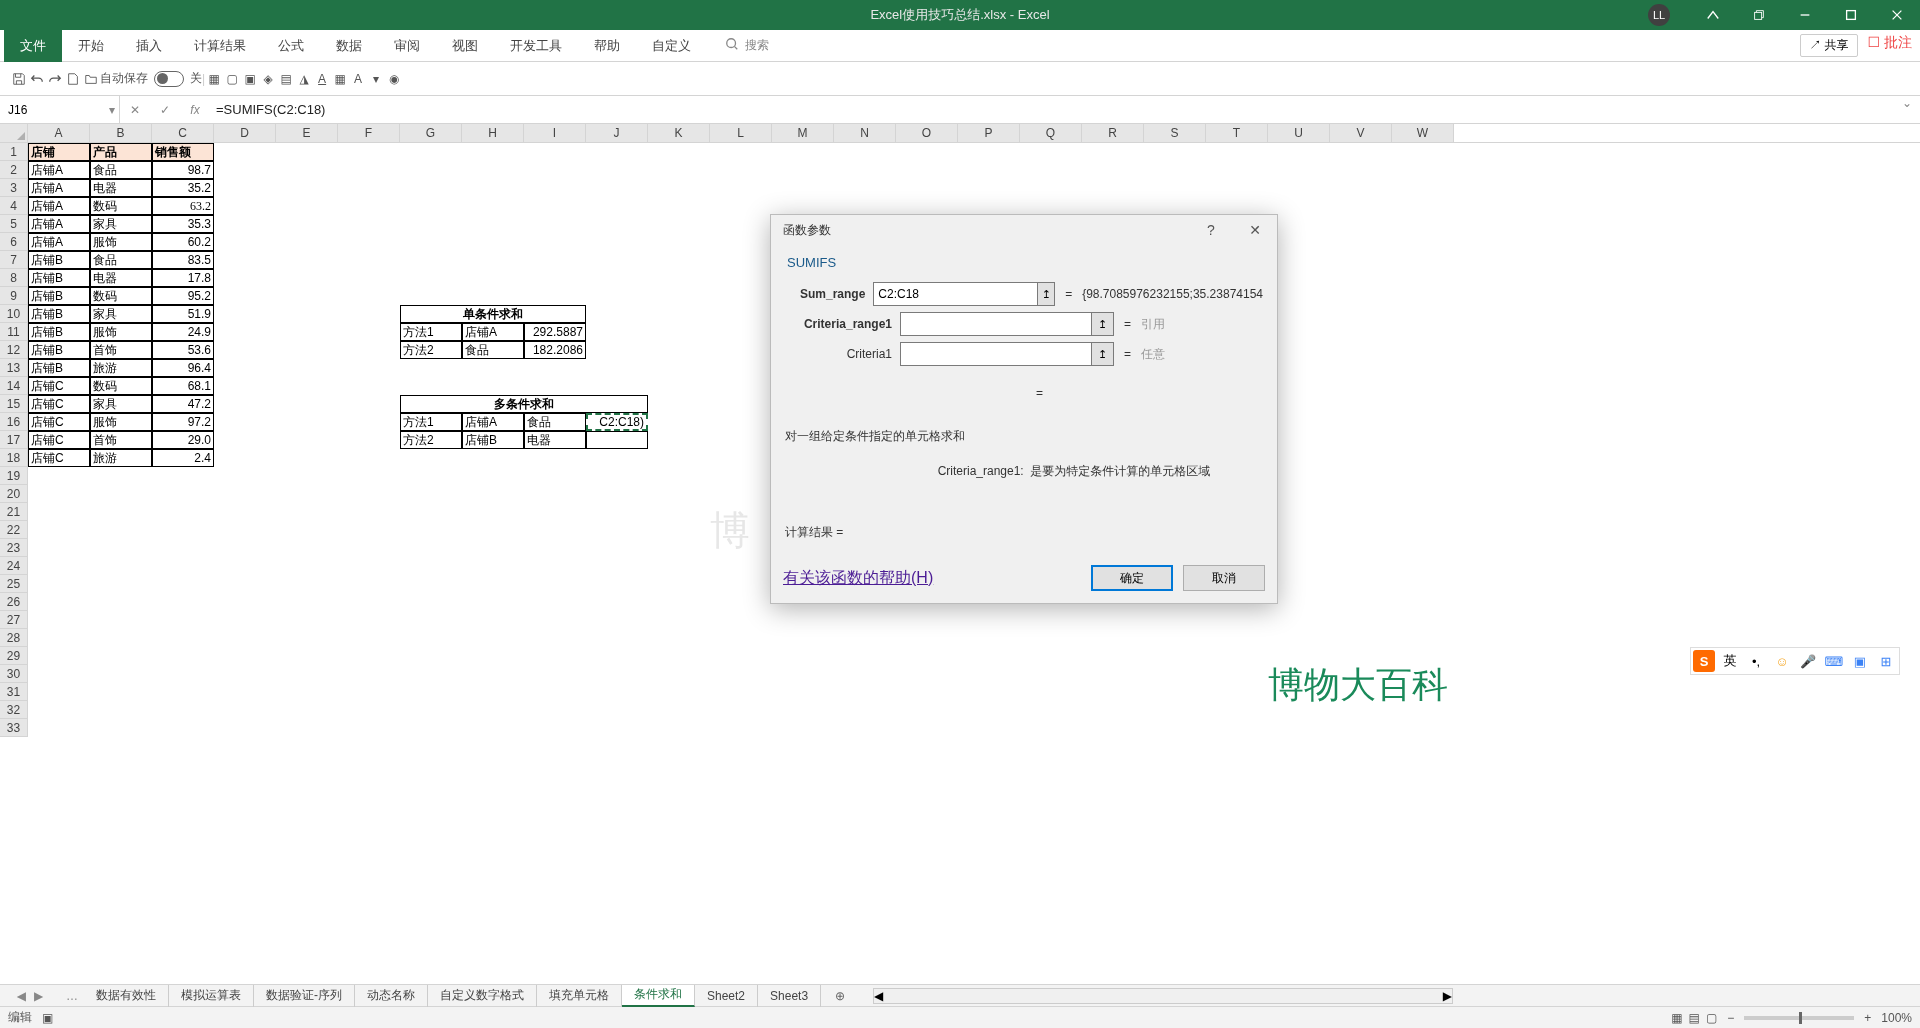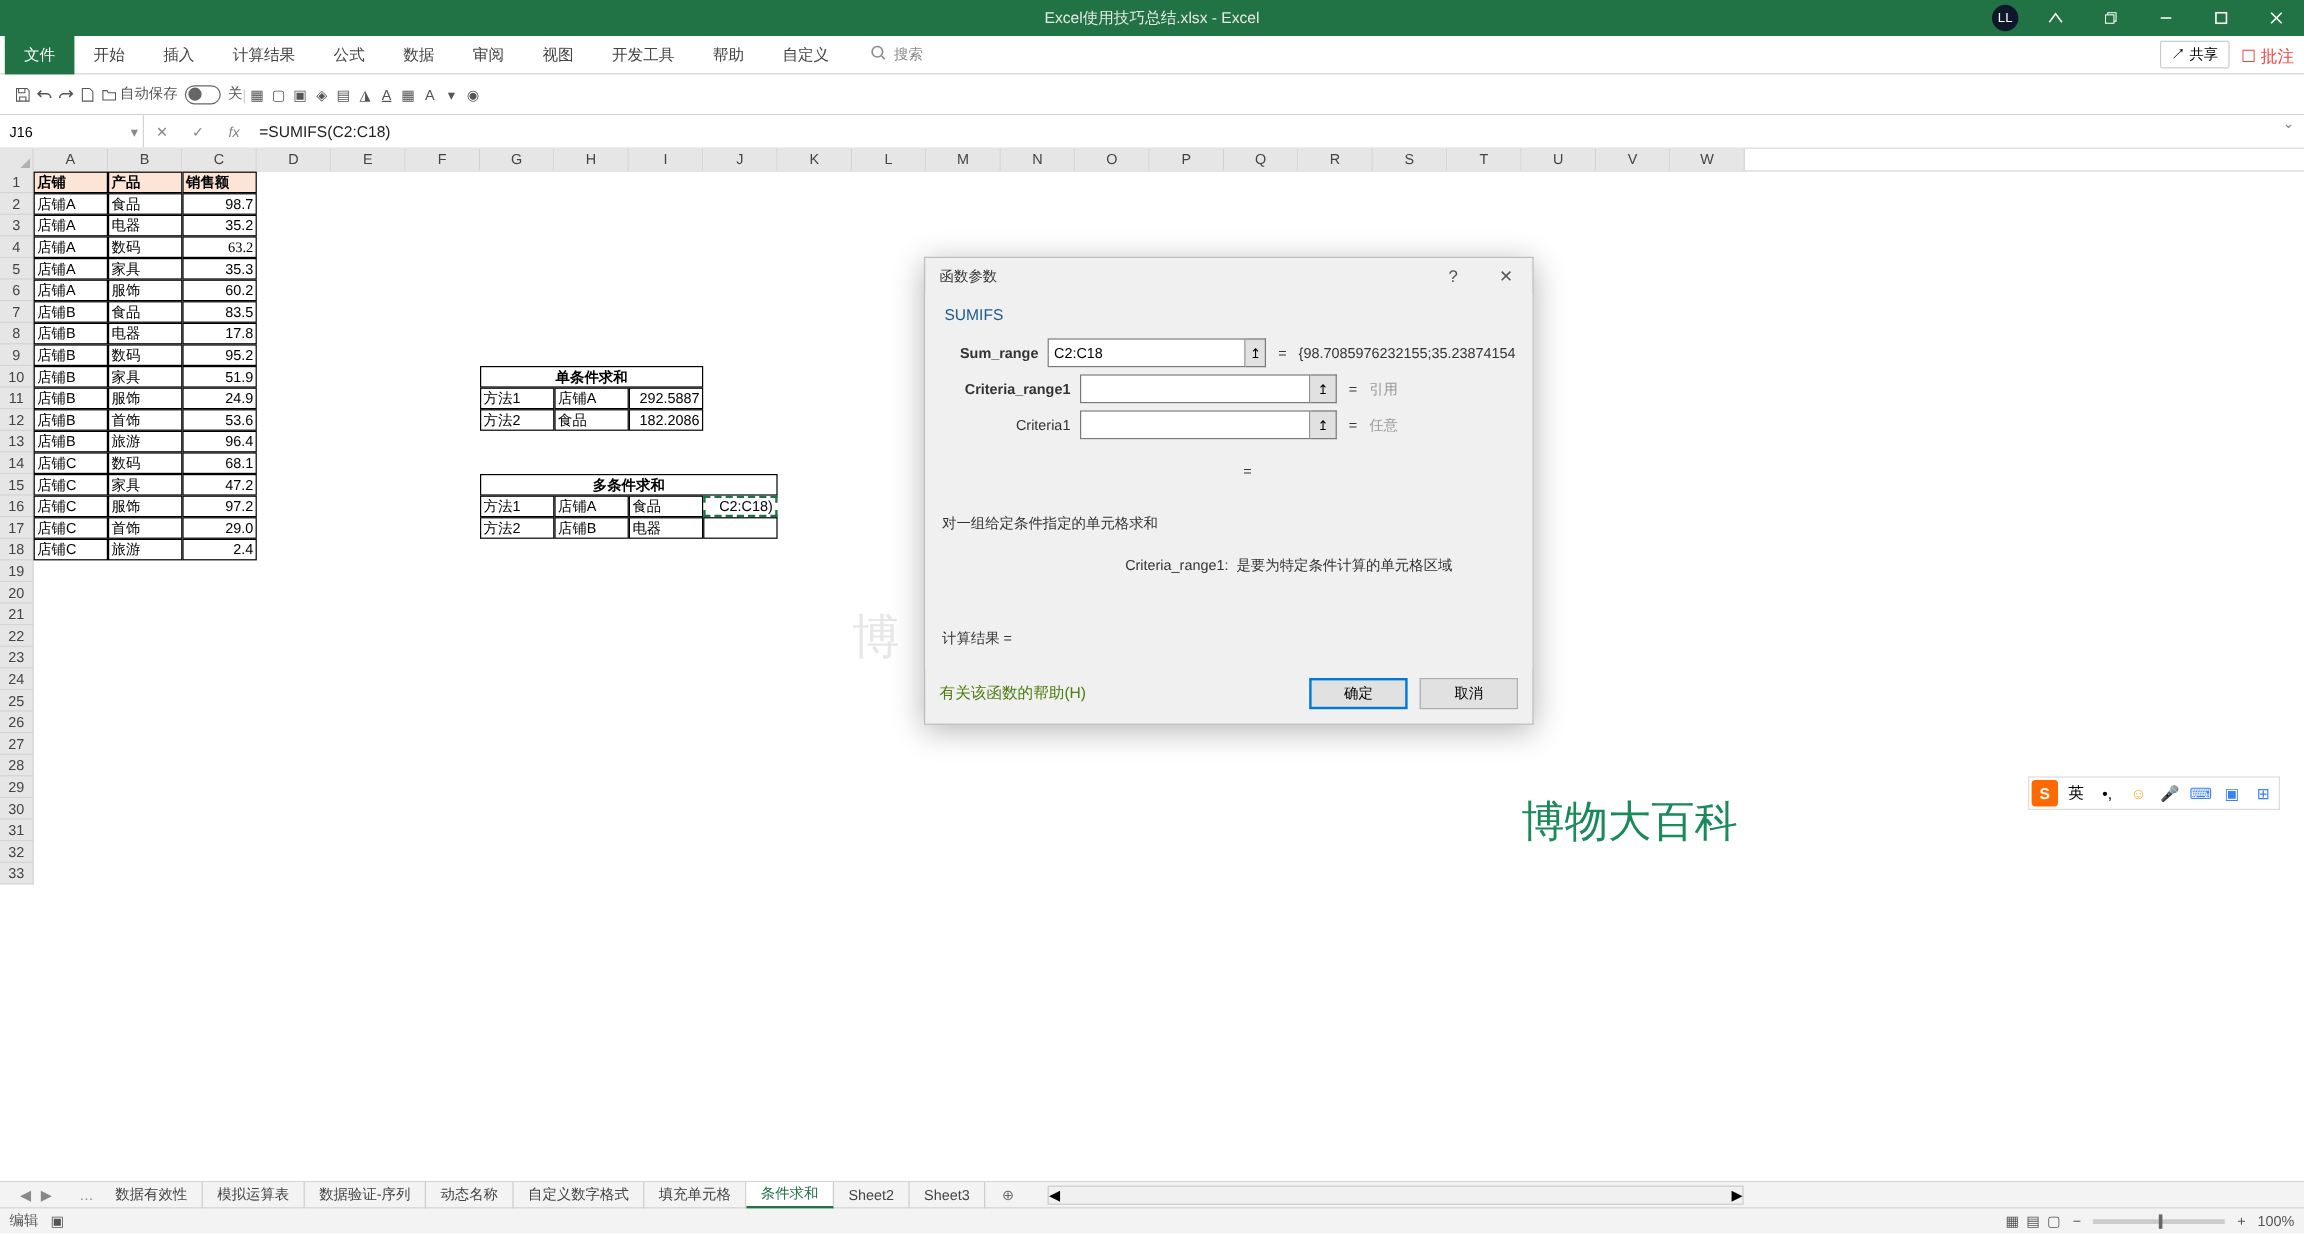--- a/index.html
+++ b/index.html
@@ -4,28 +4,28 @@
   <style>
     * { margin: 0; padding: 0; box-sizing: border-box; font-family: "Microsoft YaHei", "Segoe UI", sans-serif; }
     body { background: #fff; overflow: hidden; font-size: 12px; }
     
     
     .title-bar { height: 30px; background: #217346; color: #fff; display: flex; align-items: center; position: relative; }
     .title-bar-left { width: 120px; }
     .title-center { position: absolute; left: 50%; transform: translateX(-50%); font-size: 13px; color: #e8e8e8; }
     .title-right { position: absolute; right: 0; display: flex; align-items: center; gap: 0; }
     .title-right .win-btn { width: 46px; height: 30px; display: flex; align-items: center; justify-content: center; color: #fff; cursor: pointer; }
-    .user-circle { width: 22px; height: 22px; border-radius: 50%; background: #0f172a; display: flex; align-items: center; justify-content: center; font-size: 11px; margin-right: 8px; }
+    .user-circle { width: 22px; height: 22px; border-radius: 50%; background: #404040; display: flex; align-items: center; justify-content: center; font-size: 11px; margin-right: 20px; }
     
     
     .ribbon-tabs { height: 32px; background: #fff; display: flex; align-items: center; border-bottom: 1px solid #d4d4d4; padding-left: 4px; position: relative; }
     .ribbon-tab { padding: 0 16px; height: 32px; display: flex; align-items: center; font-size: 13px; color: #444; cursor: pointer; }
     .ribbon-tab.file { background: #217346; color: #fff; }
     .search-area { display: flex; align-items: center; margin-left: 18px; color: #888; gap: 6px; }
-    .ribbon-right { position: absolute; right: 8px; display: flex; gap: 10px; align-items: flex-end; }
+    .ribbon-right { position: absolute; right: 8px; display: flex; gap: 10px; align-items: flex-start; }
     .share-btn { border: 1px solid #ccc; padding: 2px 8px; font-size: 12px; border-radius: 2px; }
     .comments-btn { color: #ef4444; font-size: 14px; font-weight: 500; }
     
     
     .qat { height: 34px; background: #fff; display: flex; align-items: center; gap: 0; padding-left: 10px; border-bottom: 1px solid #d4d4d4; }
     .qat-icon { width: 18px; height: 18px; display: flex; align-items: center; justify-content: center; color: #555; }
     .autosave { display: flex; align-items: center; gap: 6px; font-size: 12px; color: #555; }
     .toggle { width: 30px; height: 16px; border: 1px solid #666; border-radius: 8px; position: relative; }
     .toggle::after { content: ''; width: 11px; height: 11px; border-radius: 50%; background: #666; position: absolute; left: 2px; top: 1.5px; }
     
@@ -73,21 +73,21 @@
     .arg-label.bold { font-weight: bold; }
     .arg-input { width: 192px; height: 24px; border: 1px solid #7a7a7a; background: #fff; padding: 0 4px; font-size: 12px; }
     .arg-collapse { width: 22px; height: 24px; border: 1px solid #7a7a7a; border-left: none; background: #e1e1e1; display: flex; align-items: center; justify-content: center; font-size: 11px; cursor: pointer; }
     .arg-eq { margin: 0 10px; color: #333; }
     .arg-result { font-size: 12px; color: #333; }
     .arg-result.gray { color: #999; }
     .dialog-desc { margin-top: 28px; font-size: 12px; color: #333; margin-bottom: 18px; }
     .dialog-arg-desc { text-align: center; font-size: 12px; color: #333; margin-bottom: 44px; padding-left: 100px; }
     .dialog-calc { font-size: 12px; color: #333; margin-bottom: 12px; }
     .dialog-footer { display: flex; justify-content: space-between; align-items: center; padding: 8px 12px 12px 12px; }
-    .help-link { color: #4d7c0f; font-size: 13px; cursor: pointer; }
+    .help-link { color: #4c1d95; text-decoration: underline; font-size: 16px; cursor: pointer; }
     .dialog-btns { display: flex; gap: 10px; }
     .dialog-btn { width: 82px; height: 26px; border: 1px solid #adadad; background: #e1e1e1; font-size: 12px; cursor: pointer; }
     .dialog-btn.primary { border: 2px solid #0078d7; }
     
     
     .sheet-tabs-bar { height: 22px; background: #f3f3f3; display: flex; align-items: center; border-top: 1px solid #d4d4d4; }
     .sheet-nav { width: 60px; display: flex; justify-content: center; gap: 8px; color: #888; }
     .sheet-tab { padding: 0 12px; height: 22px; display: flex; align-items: center; font-size: 12px; color: #444; border-right: 1px solid #ccc; cursor: pointer; }
     .sheet-tab.active { background: #fff; border-bottom: 2px solid #217346; color: #217346; }
     .new-sheet { width: 26px; height: 22px; display: flex; align-items: center; justify-content: center; color: #666; cursor: pointer; margin-left: 6px; }

